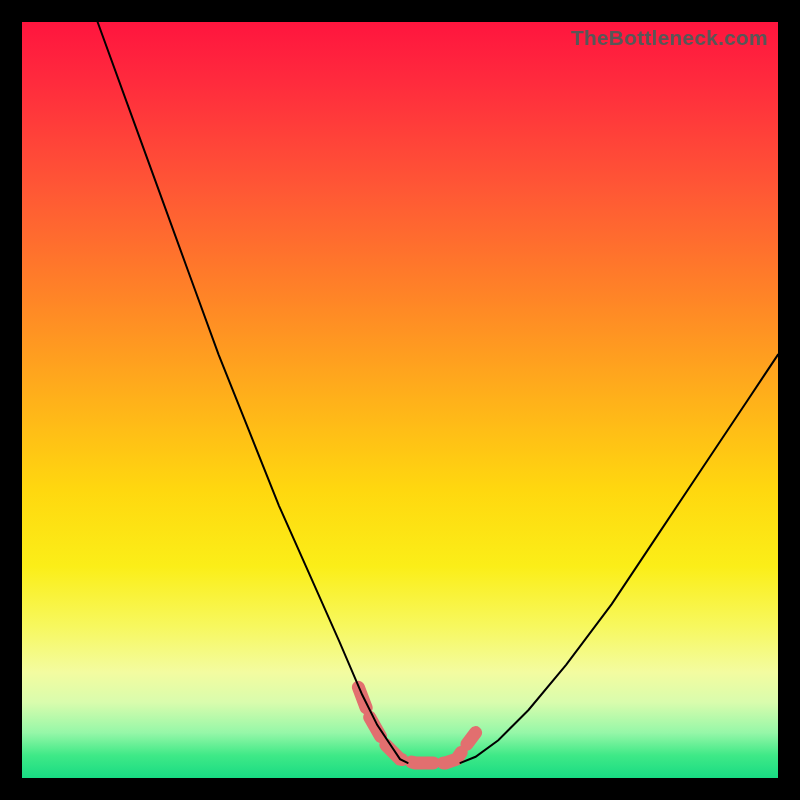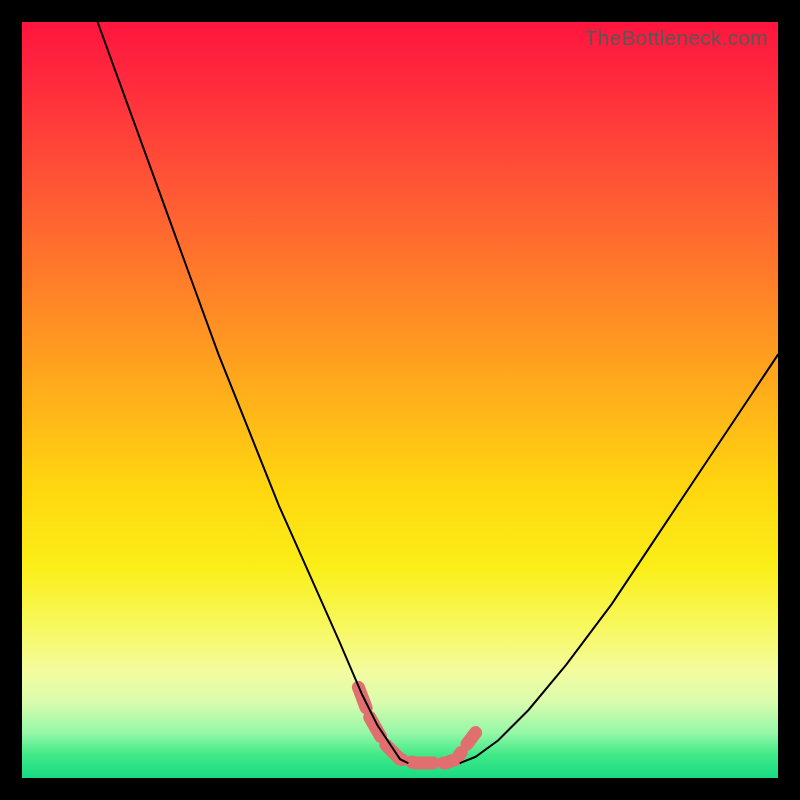--- a/index.html
+++ b/index.html
@@ -41,21 +41,21 @@
       #3fe987 97%,
       #18db83 100%
     );
   }
   .watermark {
     position: absolute;
     top: 4px;
     right: 10px;
     color: #575757;
     font-size: 21px;
-    font-weight: 400;
+    font-weight: 700;
     letter-spacing: 0.2px;
     user-select: none;
     text-align: right;
   }
   svg.curve {
     position: absolute;
     left: 0;
     top: 0;
     width: 756px;
     height: 756px;

